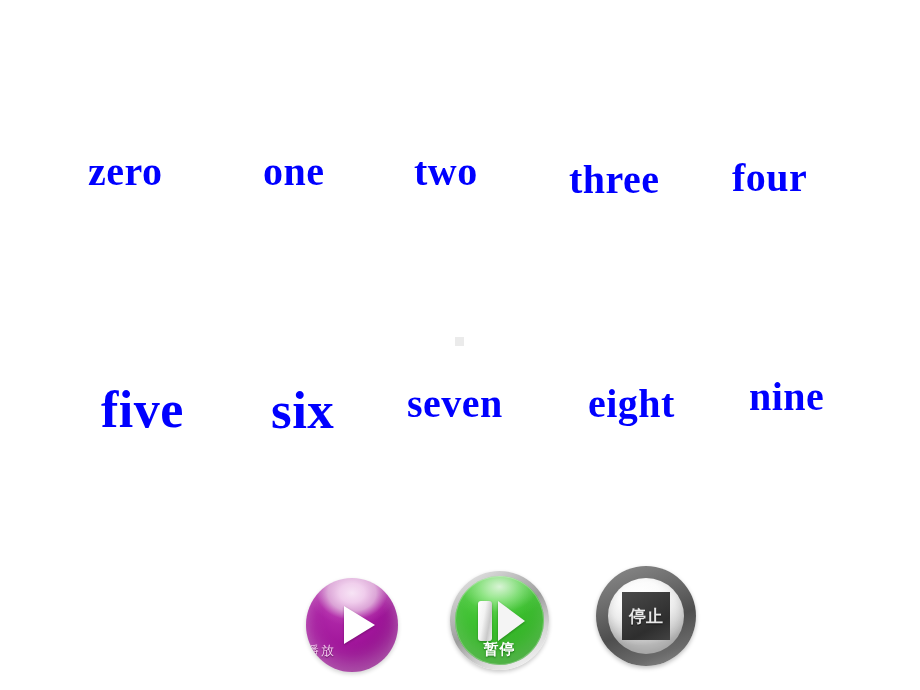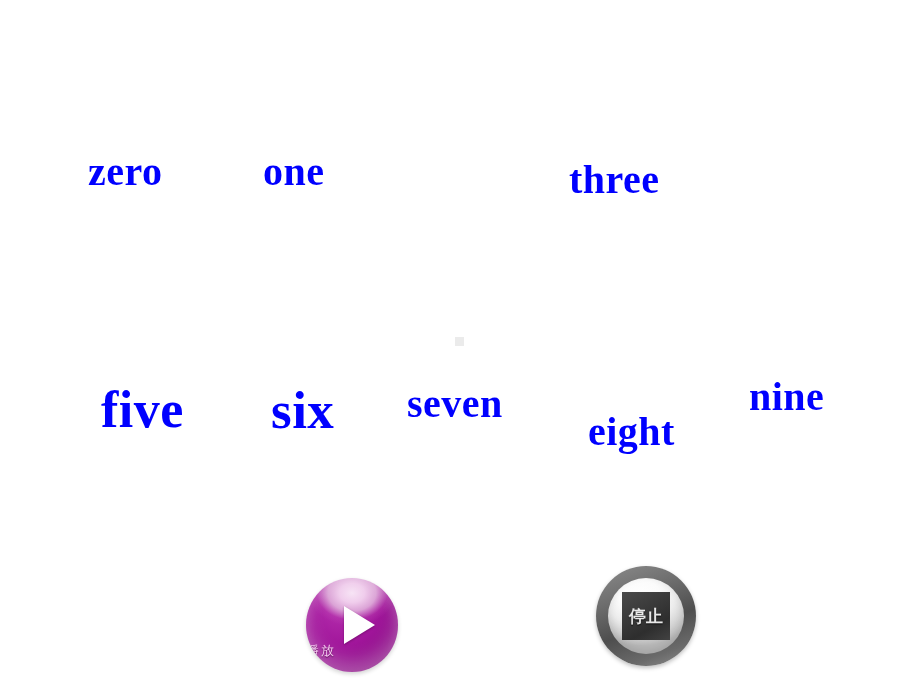--- a/index.html
+++ b/index.html
@@ -198,35 +198,44 @@
     text-shadow: 0 1px 1px rgba(0,0,0,0.8);
   }
 </style>
 </head>
 <body>
 
 <div id="slide" style="background: rgb(255, 255, 255);">
 
   <div class="word" style="left: 88px; top: 152px; font-size: 40px; color: rgb(0, 0, 255);">zero</div>
   <div class="word" style="left: 263px; top: 152px; font-size: 40px; color: rgb(0, 0, 255);">one</div>
+  <div class="word" style="left: 414px; top: 152px; font-size: 40px; color: rgb(0, 0, 255);">two</div>
   <div class="word" style="left: 569px; top: 160px; font-size: 40px; color: rgb(0, 0, 255);">three</div>
+  <div class="word" style="left: 732px; top: 158px; font-size: 40px; color: rgb(0, 0, 255);">four</div>
 
   <div class="artifact-dot"></div>
 
   <div class="word" style="left: 101px; top: 384px; font-size: 52px; color: rgb(0, 0, 255);">five</div>
   <div class="word" style="left: 271px; top: 384px; font-size: 53px; color: rgb(0, 0, 255);">six</div>
   <div class="word" style="left: 407px; top: 384px; font-size: 40px; color: rgb(0, 0, 255); text-align: right;">seven</div>
-  <div class="word" style="left: 588px; top: 384px; font-size: 40px; color: rgb(0, 0, 255); margin-top: 28px;">eight</div>
+  <div class="word" style="left: 588px; top: 384px; font-size: 40px; color: rgb(0, 0, 255);">eight</div>
   <div class="word" style="left: 749px; top: 377px; font-size: 40px; color: rgb(0, 0, 255);">nine</div>
 
   <div class="btn btn-play">
     <div class="play-triangle"></div>
     <div class="play-label">播放</div>
   </div>
 
+  <div class="btn btn-pause">
+    <div class="pause-face">
+      <div class="pause-bar"></div>
+      <div class="pause-triangle"></div>
+      <div class="pause-label">暂停</div>
+    </div>
+  </div>
 
   <div class="btn btn-stop">
     <div class="stop-face">
       <div class="stop-plate">
         <span class="stop-label">停止</span>
       </div>
     </div>
   </div>
 
 </div>

